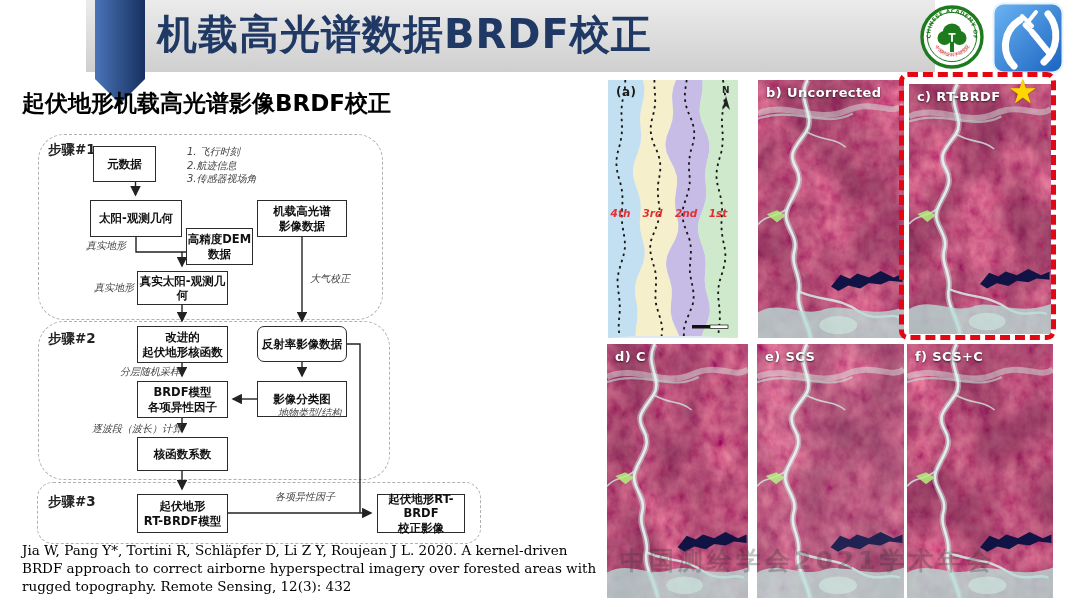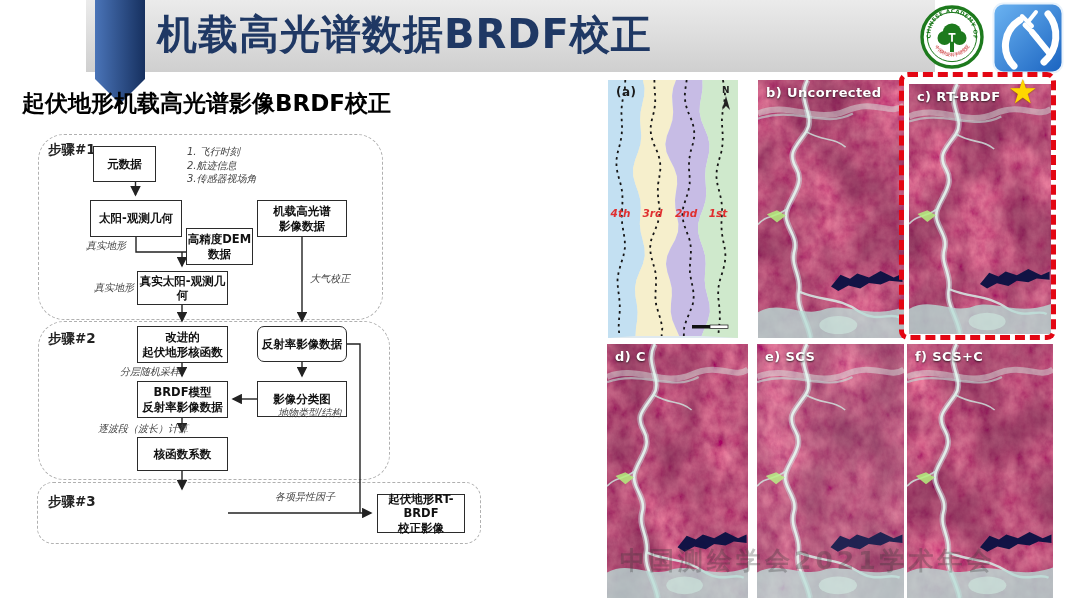--- a/index.html
+++ b/index.html
@@ -133,37 +133,40 @@
   <div class="fbox" style="left:90px;top:200px;width:92px;height:37px;">太阳-观测几何</div>
   <div class="fbox" style="left:186px;top:200px;width:67px;height:37px;margin-top:28px;">高精度DEM
 数据</div>
   <div class="fbox" style="left:257px;top:200px;width:90px;height:37px;">机载高光谱
 影像数据</div>
   <div class="fbox" style="left:137px;top:271px;width:91px;height:34px;">真实太阳-观测几何</div>
   <div class="fbox" style="left:137px;top:326px;width:91px;height:37px;">改进的
 起伏地形核函数</div>
   <div class="fbox" style="left:257px;top:326px;width:90px;height:36px;border-radius:7px;">反射率影像数据</div>
   <div class="fbox" style="left:137px;top:381px;width:91px;height:37px;">BRDF模型
-反射率影像数据</div>
+各项异性因子</div>
   <div class="fbox" style="left:137px;top:437px;width:91px;height:34px;">核函数系数</div>
   <div class="fbox" style="left:257px;top:381px;width:90px;height:36px;">影像分类图</div>
+  <div class="fbox" style="left:137px;top:494px;width:91px;height:39px;">起伏地形
+RT-BRDF模型</div>
   <div class="fbox" style="left:377px;top:494px;width:88px;height:39px;">起伏地形RT-BRDF
 校正影像</div>
 
   <span class="ann" style="left:187px;top:145px;">1. 飞行时刻
 2.航迹信息
 3.传感器视场角</span>
   <span class="ann" style="left:86px;top:239px;">真实地形</span>
   <span class="ann" style="left:94px;top:281px;">真实地形</span>
   <span class="ann" style="left:310px;top:272px;">大气校正</span>
   <span class="ann" style="left:120px;top:365px;">分层随机采样</span>
-  <span class="ann" style="left:98px;top:422px;">逐波段（波长）计算</span>
+  <span class="ann" style="left:92px;top:422px;">逐波段（波长）计算</span>
   <span class="ann" style="left:278px;top:406px;text-align:right;">地物类型/结构</span>
   <span class="ann" style="left:275px;top:490px;">各项异性因子</span>
 
+  <p class="citation">Jia W, Pang Y*, Tortini R, Schläpfer D, Li Z Y, Roujean J L. 2020. A kernel-driven BRDF approach to correct airborne hyperspectral imagery over forested areas with rugged topography. Remote Sensing, 12(3): 432</p>
 
   <div class="panel map" style="left:608px;top:80px;width:130px;height:258px;">
     <svg class="map-canvas" width="130" height="258">
         <path d="M0 0 L34.9 0 L36.6 8 L36.1 16 L34.3 24 L32.6 32 L32.1 40 L32.7 48 L33.3 56 L32.5 64 L30.1 72 L27.1 80 L25.1 88 L25.2 96 L27.3 104 L30.2 112 L32.3 120 L32.8 128 L32.2 136 L31.8 144 L32.7 152 L34.7 160 L36.5 168 L36.8 176 L34.9 184 L31.5 192 L28.4 200 L27.0 208 L27.4 216 L28.8 224 L29.6 232 L29.2 240 L28.0 248 L27.5 256 L0 258 Z" fill="#c3e0f2"></path>
         <path d="M34.9 0 L36.6 8 L36.1 16 L34.3 24 L32.6 32 L32.1 40 L32.7 48 L33.3 56 L32.5 64 L30.1 72 L27.1 80 L25.1 88 L25.2 96 L27.3 104 L30.2 112 L32.3 120 L32.8 128 L32.2 136 L31.8 144 L32.7 152 L34.7 160 L36.5 168 L36.8 176 L34.9 184 L31.5 192 L28.4 200 L27.0 208 L27.4 216 L28.8 224 L29.6 232 L29.2 240 L28.0 248 L27.5 256 L71.3 256 L67.7 248 L64.4 240 L62.8 232 L63.0 224 L63.9 216 L63.8 208 L61.9 200 L59.4 192 L58.0 184 L59.2 176 L62.7 168 L67.1 160 L70.0 152 L70.5 144 L69.0 136 L67.4 128 L67.0 120 L68.0 112 L69.2 104 L68.9 96 L66.2 88 L62.1 80 L58.5 72 L57.4 64 L58.9 56 L62.0 48 L64.5 40 L65.2 32 L64.6 24 L64.1 16 L65.2 8 L68.1 0 Z" fill="#f6efcc"></path>
         <path d="M68.1 0 L65.2 8 L64.1 16 L64.6 24 L65.2 32 L64.5 40 L62.0 48 L58.9 56 L57.4 64 L58.5 72 L62.1 80 L66.2 88 L68.9 96 L69.2 104 L68.0 112 L67.0 120 L67.4 128 L69.0 136 L70.5 144 L70.0 152 L67.1 160 L62.7 168 L59.2 176 L58.0 184 L59.4 192 L61.9 200 L63.8 208 L63.9 216 L63.0 224 L62.8 232 L64.4 240 L67.7 248 L71.3 256 L93.6 256 L96.8 248 L100.1 240 L101.9 232 L101.5 224 L99.5 216 L97.5 208 L96.7 200 L97.1 192 L97.7 184 L97.2 176 L95.0 168 L92.1 160 L90.1 152 L90.1 144 L92.3 136 L95.4 128 L97.7 120 L98.3 112 L97.7 104 L97.2 96 L97.7 88 L99.4 80 L101.2 72 L101.5 64 L99.7 56 L96.4 48 L93.2 40 L91.6 32 L92.0 24 L93.5 16 L94.6 8 L94.5 0 Z" fill="#c7bce5"></path>
         <path d="M94.5 0 L94.6 8 L93.5 16 L92.0 24 L91.6 32 L93.2 40 L96.4 48 L99.7 56 L101.5 64 L101.2 72 L99.4 80 L97.7 88 L97.2 96 L97.7 104 L98.3 112 L97.7 120 L95.4 128 L92.3 136 L90.1 144 L90.1 152 L92.1 160 L95.0 168 L97.2 176 L97.7 184 L97.1 192 L96.7 200 L97.5 208 L99.5 216 L101.5 224 L101.9 232 L100.1 240 L96.8 248 L93.6 256 L130 258 L130 0 Z" fill="#cfe9cc"></path>
         <path d="M17.3 0 L16.9 8 L15.4 16 L13.9 24 L13.4 32 L13.7 40 L14.1 48 L13.6 56 L12.0 64 L9.8 72 L8.4 80 L8.5 88 L10.3 96 L12.6 104 L14.2 112 L14.6 120 L14.1 128 L13.7 136 L14.2 144 L15.5 152 L16.8 160 L16.9 168 L15.4 176 L12.9 184 L10.6 192 L9.5 200 L9.9 208 L11.0 216 L11.8 224 L11.7 232 L11.0 240 L10.6 248 L11.5 256" fill="none" stroke="#151515" stroke-width="1.8" stroke-dasharray="2.5 4"></path>
         <path d="M46.4 0 L46.5 8 L47.2 16 L47.2 24 L45.9 32 L43.8 40 L42.5 48 L43.1 56 L45.8 64 L49.3 72 L51.9 80 L52.5 88 L51.5 96 L50.1 104 L49.7 112 L50.4 120 L51.5 128 L51.4 136 L49.5 144 L46.2 152 L43.2 160 L42.0 168 L43.0 176 L45.3 184 L47.4 192 L48.2 200 L47.8 208 L47.3 216 L48.0 224 L50.2 232 L52.8 240 L54.3 248 L53.6 256" fill="none" stroke="#151515" stroke-width="1.8" stroke-dasharray="2.5 4"></path>
         <path d="M78.7 0 L77.5 8 L76.7 16 L77.5 24 L80.1 32 L83.5 40 L86.0 48 L86.4 56 L84.8 64 L82.5 72 L81.1 80 L80.9 88 L81.6 96 L81.7 104 L80.2 112 L77.5 120 L75.1 128 L74.3 136 L75.8 144 L78.8 152 L81.6 160 L83.0 168 L82.8 176 L82.0 184 L81.9 192 L83.1 200 L84.9 208 L85.8 216 L84.8 224 L81.9 232 L78.4 240 L76.1 248 L75.8 256" fill="none" stroke="#151515" stroke-width="1.8" stroke-dasharray="2.5 4"></path>

